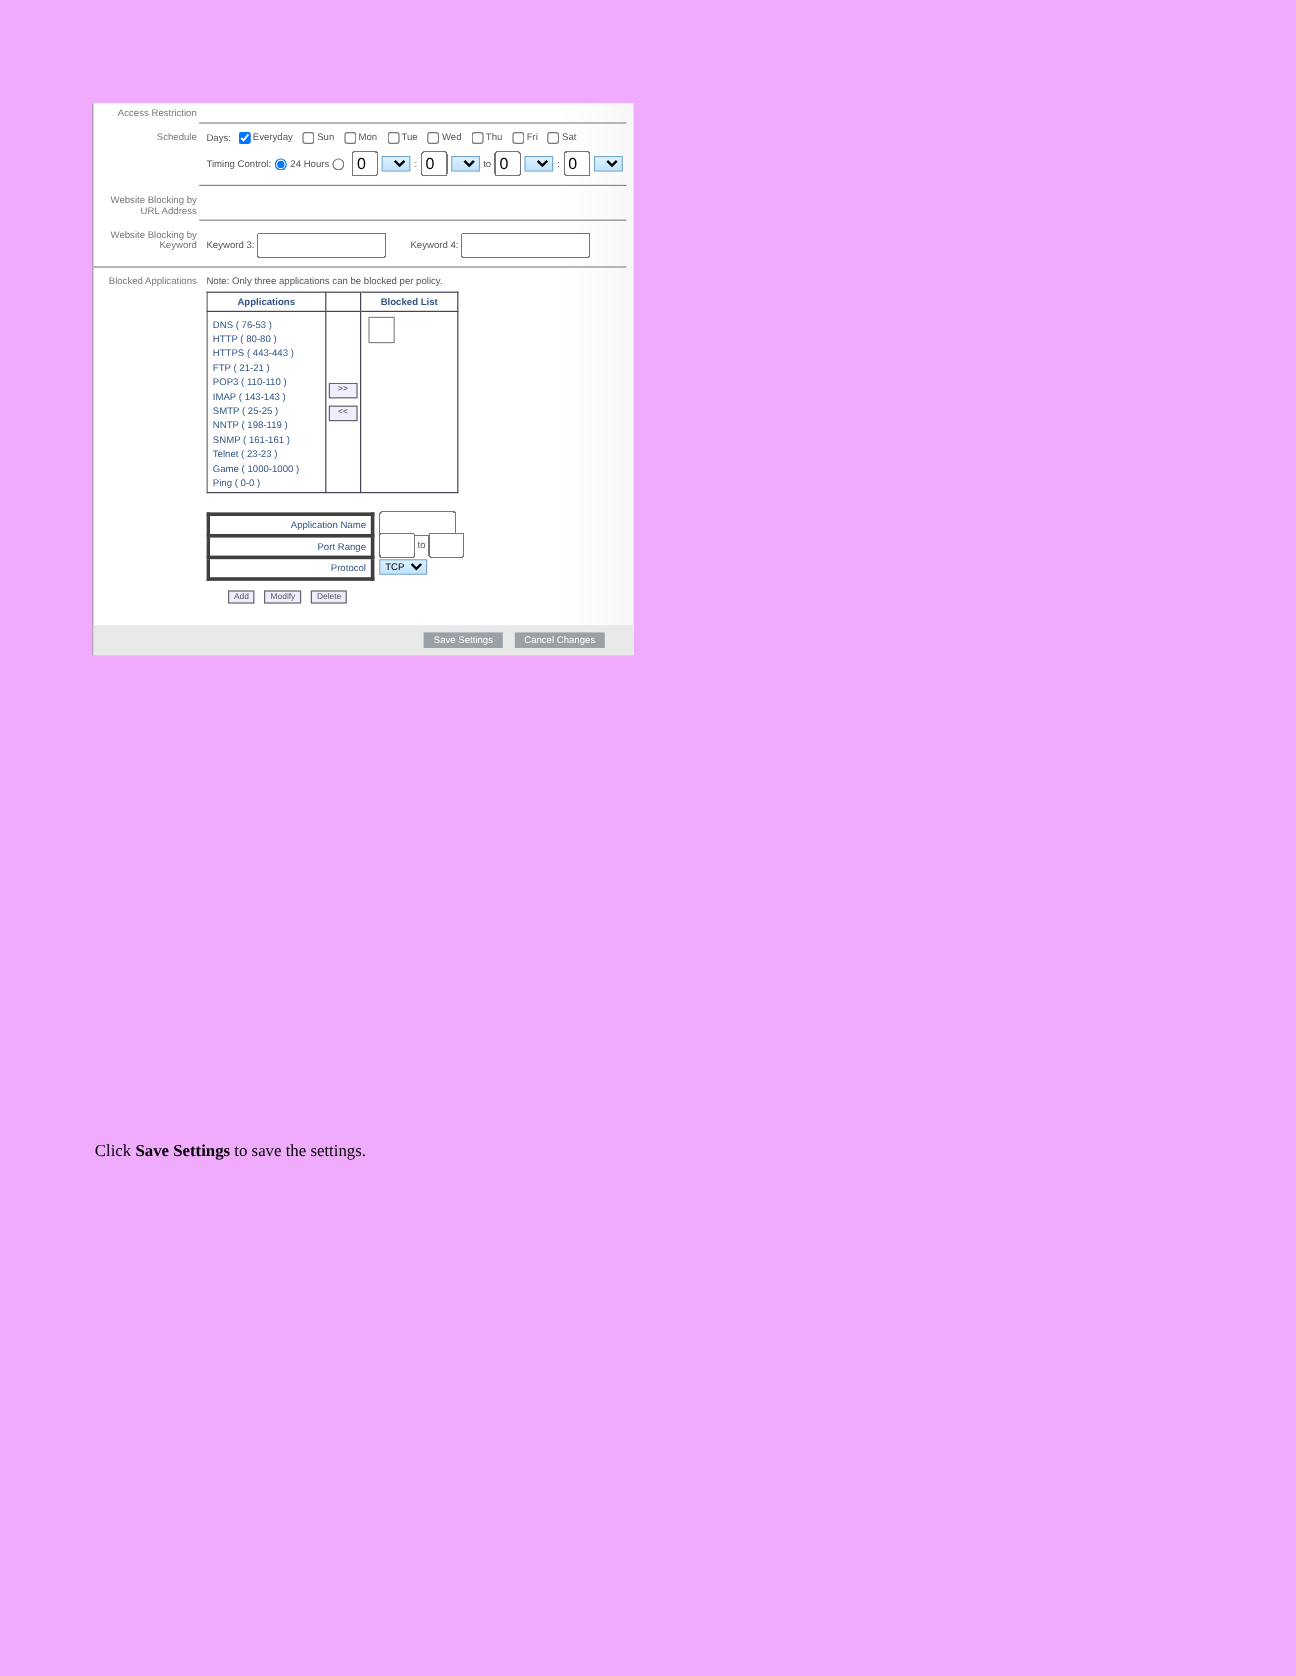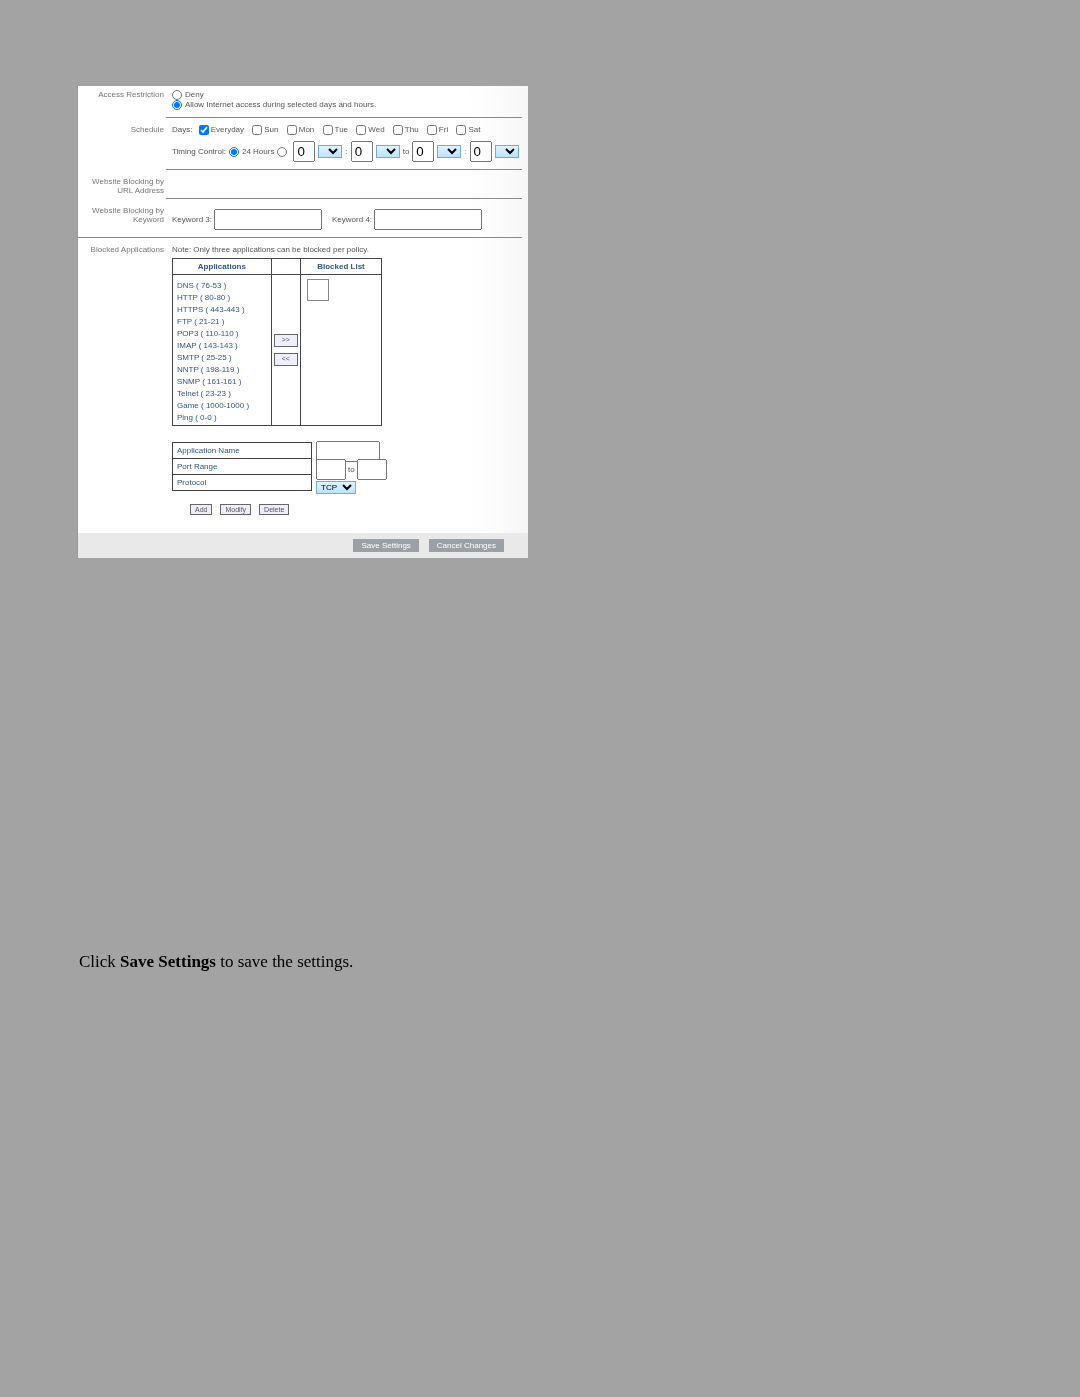--- a/index.html
+++ b/index.html
@@ -1,16 +1,16 @@
 <!DOCTYPE html>
 <html><head>
 <meta charset="utf-8">
 <style>
   html,body { margin:0; padding:0; background:#fff; font-family:Arial,Helvetica,sans-serif; }
-  .page { width:1080px; height:1397px; position:relative; background:#a3a3a3; }
+  .page { width:1080px; height:1397px; position:relative; background:#f0abfc; }
   .shot-wrap { position:absolute; left:77px; top:86px; width:450px; border-left:1px solid #999; }
   .shot { width:450px; background:#fff; font-size:8px; color:#555; }
   .row { display:flex; align-items:flex-start; }
   .lbl-col { width:86px; flex:0 0 86px; text-align:right; padding:4px 6px 0 0; color:#777; font-size:8px; }
   .body-col { flex:1; padding:4px 6px 4px 2px; }
   .rule { border-top:1px solid #888; margin:3px 6px 3px 0; }
   input[type=checkbox] { width:10px; height:10px; vertical-align:middle; margin:0 2px 0 4px; }
   input[type=radio] { width:10px; height:10px; vertical-align:middle; margin:0 3px 0 0; }
   select.sel { height:13px; width:24px; font-size:8px; border:1px solid #7ac; background:linear-gradient(#dff3ff,#bfe2ff); }
   .chk-label { margin-right:2px; }
@@ -19,45 +19,41 @@
   .apps-table { border:1px solid #445; border-collapse:collapse; width:210px; }
   .apps-table th { background:#fff; color:#335588; font-weight:bold; font-size:8px; text-align:center; border:1px solid #445; padding:3px 2px; }
   .apps-table td { border:1px solid #445; vertical-align:top; padding:0; }
   .app-list { width:96px; height:150px; overflow-y:scroll; padding:3px 4px; box-sizing:border-box; }
   .app-item { color:#335588; font-size:8px; white-space:nowrap; margin:3px 0; }
   .move-btns { display:flex; flex-direction:column; gap:6px; align-items:center; justify-content:center; height:150px; }
   .move-btn { width:22px; height:11px; border:1px solid #666; background:#eef; font-size:7px; line-height:9px; text-align:center; cursor:pointer; }
   .blocked-col { width:80px; height:150px; padding:4px; box-sizing:border-box; }
   .blocked-box { width:20px; height:20px; border:1px solid #888; margin-left:2px; }
   .form-tbl { border:1px solid #445; border-collapse:collapse; width:140px; margin-top:16px; }
-  .form-tbl td { border:1px solid #404040; padding:3px 4px; font-size:8px; color:#335588; text-align:left; }
+  .form-tbl td { border:3px solid #404040; padding:3px 4px; font-size:8px; color:#335588; text-align:right; }
   .btn-row { margin-top:8px; display:flex; gap:8px; margin-left:18px; }
   .btn-mini { border:1px solid #666; background:#eef; font-size:7px; padding:1px 4px; cursor:pointer; }
   .footer-bar { background:#e9e9e9; padding:6px 0 6px 0; margin-top:14px; display:flex; justify-content:flex-end; gap:10px; padding-right:24px; }
   .footer-btn { background:#9aa0a6; color:#fff; font-size:8px; padding:2px 8px; border:none; cursor:pointer; }
-  .doc-caption { position:absolute; left:79px; top:952px; font-size:17px; font-family:"Times New Roman",serif; color:#000; }
+  .doc-caption { position:absolute; left:79px; top:952px; font-size:14px; font-family:"Times New Roman",serif; color:#000; }
   .doc-caption b { font-weight:bold; }
   .page-num { position:absolute; bottom:64px; left:0; width:100%; text-align:center; font-size:20.5px; font-family:"Times New Roman",serif; }
   .center-shadow { box-shadow: inset -75px 0 60px -60px rgba(0,0,0,0.05); }
   .timing-line { display:flex; align-items:center; gap:3px; flex-wrap:nowrap; margin-top:6px; }
 </style>
 </head>
 <body>
 
 <div class="page">
 
   <div class="shot-wrap">
     <div class="shot center-shadow">
 
       <div class="row">
         <div class="lbl-col">Access Restriction</div>
-        <div class="body-col">
-          <div><label><input type="radio" name="ar" style=""><span>Deny</span></label></div>
-          <div><label><input type="radio" name="ar" checked="" style=""><span>Allow  Internet access during selected days and hours.</span></label></div>
-        </div>
       </div>
       <div class="rule" style="margin-left:88px;"></div>
 
       <div class="row">
         <div class="lbl-col">Schedule</div>
         <div class="body-col">
           <span>Days:</span>
           <label><input type="checkbox" checked="" style=""><span class="chk-label">Everyday</span></label>
           <label><input type="checkbox" style=""><span class="chk-label">Sun</span></label>
           <label><input type="checkbox" style=""><span class="chk-label">Mon</span></label>
@@ -88,21 +84,21 @@
       <div class="rule" style="margin-left:88px;"></div>
 
       <div class="row">
         <div class="lbl-col">Website Blocking by URL Address</div>
       </div>
       <div class="rule" style="margin-left:88px;"></div>
 
       <div class="row">
         <div class="lbl-col">Website Blocking by Keyword</div>
         <div class="body-col">
-          <div class="url-line" style="gap:10px; margin-top:3px;">
+          <div class="url-line" style="gap:20px; margin-top:3px;">
             <span class="url-field">
                 <span>Keyword 3:</span>
                 <input class="tiny" style="width: 100px;">
               </span>
             <span class="url-field">
                 <span>Keyword 4:</span>
                 <input class="tiny" style="width: 100px;">
               </span>
           </div>
         </div>

